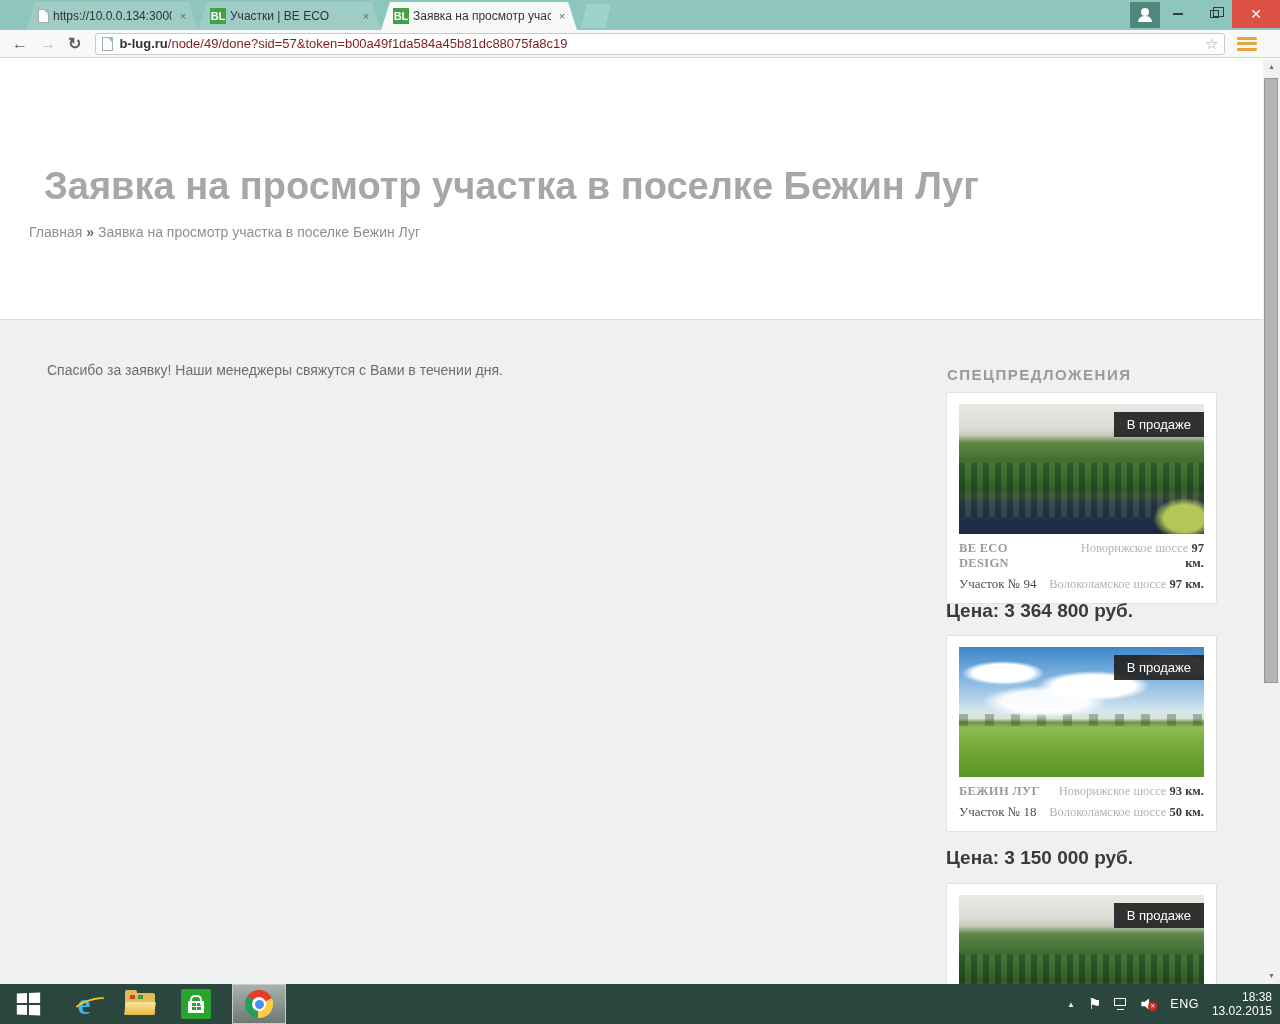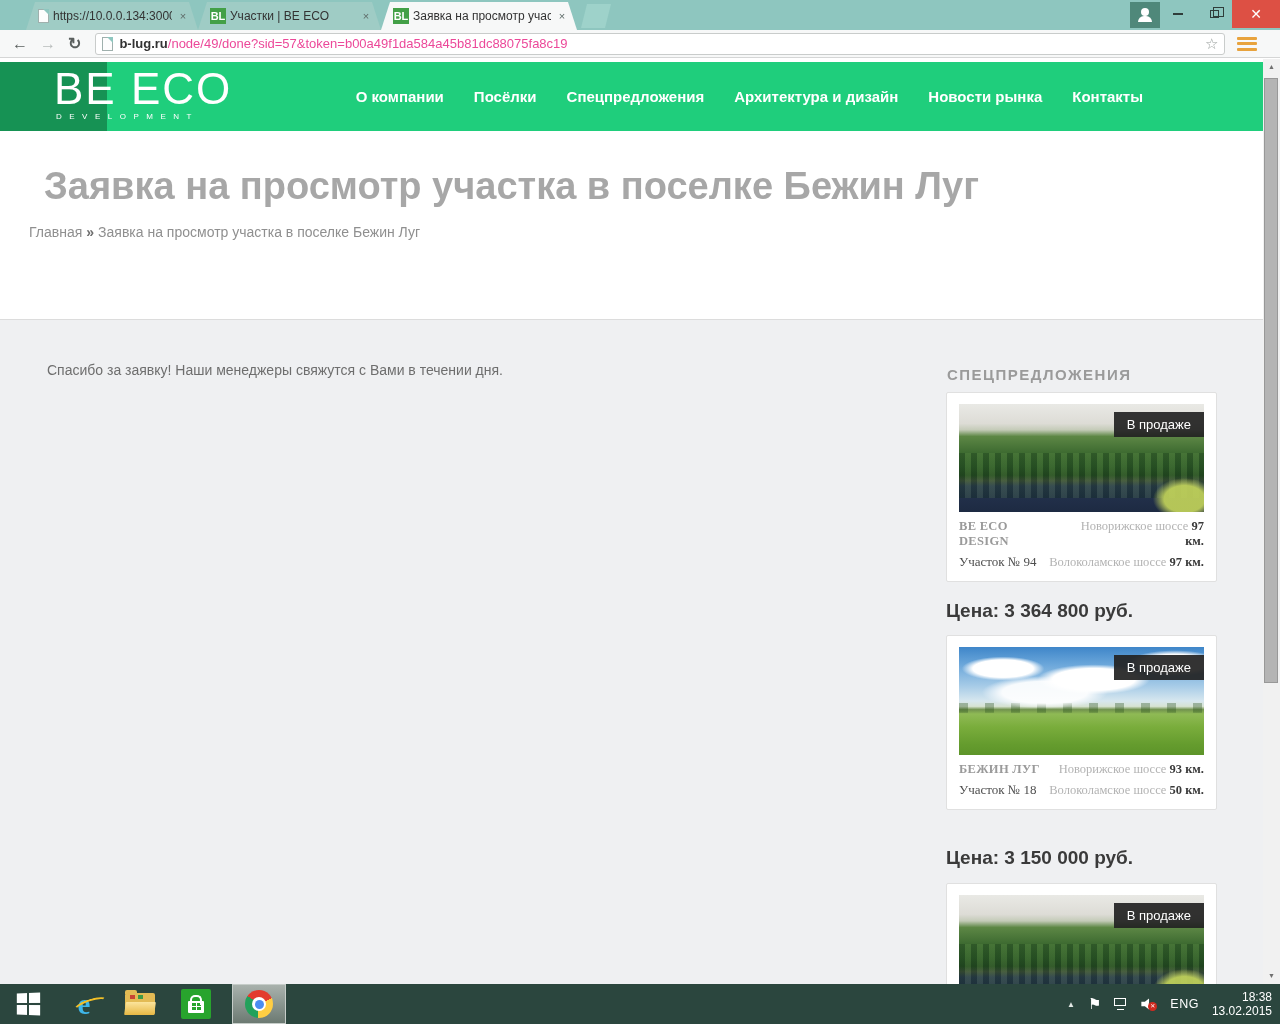--- a/index.html
+++ b/index.html
@@ -32,21 +32,21 @@
   .restore-glyph::before { content:""; position:absolute; left:2px; top:-4px; width:9px; height:8px; border:1.5px solid #2f3d3a; }
   .min-glyph { width:10px; height:2.5px; background:#2f3d3a; }
 
   .toolbar { position:absolute; left:0; top:30px; width:1280px; height:28px; background:#f7f8f8; border-bottom:1px solid #d5d6d6;
              display:flex; align-items:center; }
   .navbtn { font-size:16px; font-weight:bold; margin-left:12px; color:#5a5f5e; }
   .navbtn.disabled { color:#b8bcbb; }
   .urlbox { margin-left:14px; width:1130px; height:22px; background:#fff; border:1px solid #c9cccb; border-radius:3px;
             display:flex; align-items:center; padding:0 6px; }
   .url-text { font-size:13px; color:#333; margin-left:6px; flex:1; white-space:nowrap; overflow:hidden; }
-  .url-text .muted { color:#ec4899; }
+  .url-text .muted { color:#7f1d1d; }
   .star { font-size:15px; color:#9aa09e; }
   .hamburger { width:20px; height:14px; margin-left:12px; display:flex; flex-direction:column; justify-content:space-between; }
   .hamburger i { display:block; height:3px; background:#e8a33d; border-radius:1px; }
 
   
   .webpage { position:absolute; left:0; top:59px; width:1263px; height:925px; background:#fff; overflow:hidden; }
 
   .site-header { position:absolute; left:0; top:3px; width:100%; height:69px; background:#1fce7c; }
   .logo-dark { position:absolute; left:0; top:0; width:107px; height:69px; background:#169254; }
   .logo-text { position:absolute; left:54px; top:2px; color:#fff; font-weight:300; font-size:44px; letter-spacing:2px; }
@@ -56,21 +56,21 @@
 
   .page-h1 { position:absolute; left:44px; top:106px; font-size:38px; font-weight:bold; color:#a7a7a7; }
   .breadcrumb { position:absolute; left:29px; top:165px; font-size:14px; color:#8f8f8f; }
   .breadcrumb .sep { font-weight:bold; color:#6e6e6e; margin:0 4px; }
 
   .content { position:absolute; left:0; top:260px; width:100%; height:666px; background:#eff0f2; border-top:1px solid #dcdcdc; overflow:hidden; }
   .thanks { position:absolute; left:47px; top:42px; font-size:14px; color:#6e6e6e; }
 
   .sb-title { position:absolute; left:947px; top:46px; font-size:15px; font-weight:bold; letter-spacing:1.5px; color:#9a9a9a; }
   .card { position:absolute; left:946px; width:271px; background:#fff; border:1px solid #e0e0e0; border-radius:2px; padding:11px 12px; cursor:pointer; }
-  .card-photo { position:relative; width:100%; height:108px; }
+  .card-photo { position:relative; width:100%; height:130px; }
   .badge { position:absolute; right:0; top:8px; background:rgba(34,34,34,0.92); color:#fff; font-size:13px; padding:5px 13px; }
   .photo-forest { background-image:
       radial-gradient(ellipse 45px 30px at 92% 88%, rgba(197,214,90,.9) 0 45%, transparent 70%),
       repeating-linear-gradient(90deg, rgba(12,44,18,.28) 0 6px, rgba(110,160,80,.18) 6px 12px),
       linear-gradient(180deg,#e9e9e5 0%,#dddcd6 18%,#c4cbb8 24%,#5d8745 30%,#3e6b31 45%,#305c29 58%,#274d23 66%,#40503c 71%,#2c3b51 76%,#22304a 86%,#1d2a42 100%);
       background-size:100% 100%, 100% 42%, 100% 100%; background-position:0 0, 0 78%, 0 0; background-repeat:no-repeat; }
   .photo-meadow { background-image:
       radial-gradient(ellipse 55px 16px at 18% 20%, #fff 0 55%, transparent 75%),
       radial-gradient(ellipse 75px 20px at 55% 30%, #fff 0 55%, transparent 75%),
       radial-gradient(ellipse 65px 18px at 88% 15%, #fbfbfb 0 50%, transparent 72%),
@@ -187,33 +187,20 @@
     </div>
     <div class="hamburger">
         <i></i>
         <i></i>
         <i></i>
       </div>
   </div>
 
   <div class="webpage">
 
-    <div class="site-header">
-      <div class="logo-dark"></div>
-      <div class="logo-text"><span>BE</span> <span>ECO</span></div>
-      <div class="logo-sub">DEVELOPMENT</div>
-      <nav class="main-nav">
-        <a>О компании</a>
-        <a>Посёлки</a>
-        <a>Спецпредложения</a>
-        <a>Архитектура и дизайн</a>
-        <a>Новости рынка</a>
-        <a>Контакты</a>
-      </nav>
-    </div>
 
     <h1 class="page-h1">Заявка на просмотр участка в поселке Бежин Луг</h1>
     <div class="breadcrumb">
       <span>Главная</span><span class="sep">»</span><span>Заявка на просмотр участка в поселке Бежин Луг</span>
     </div>
 
     <div class="content">
       <div class="thanks">Спасибо за заявку! Наши менеджеры свяжутся с Вами в течении дня.</div>
 
       <div class="sb-title">СПЕЦПРЕДЛОЖЕНИЯ</div>

